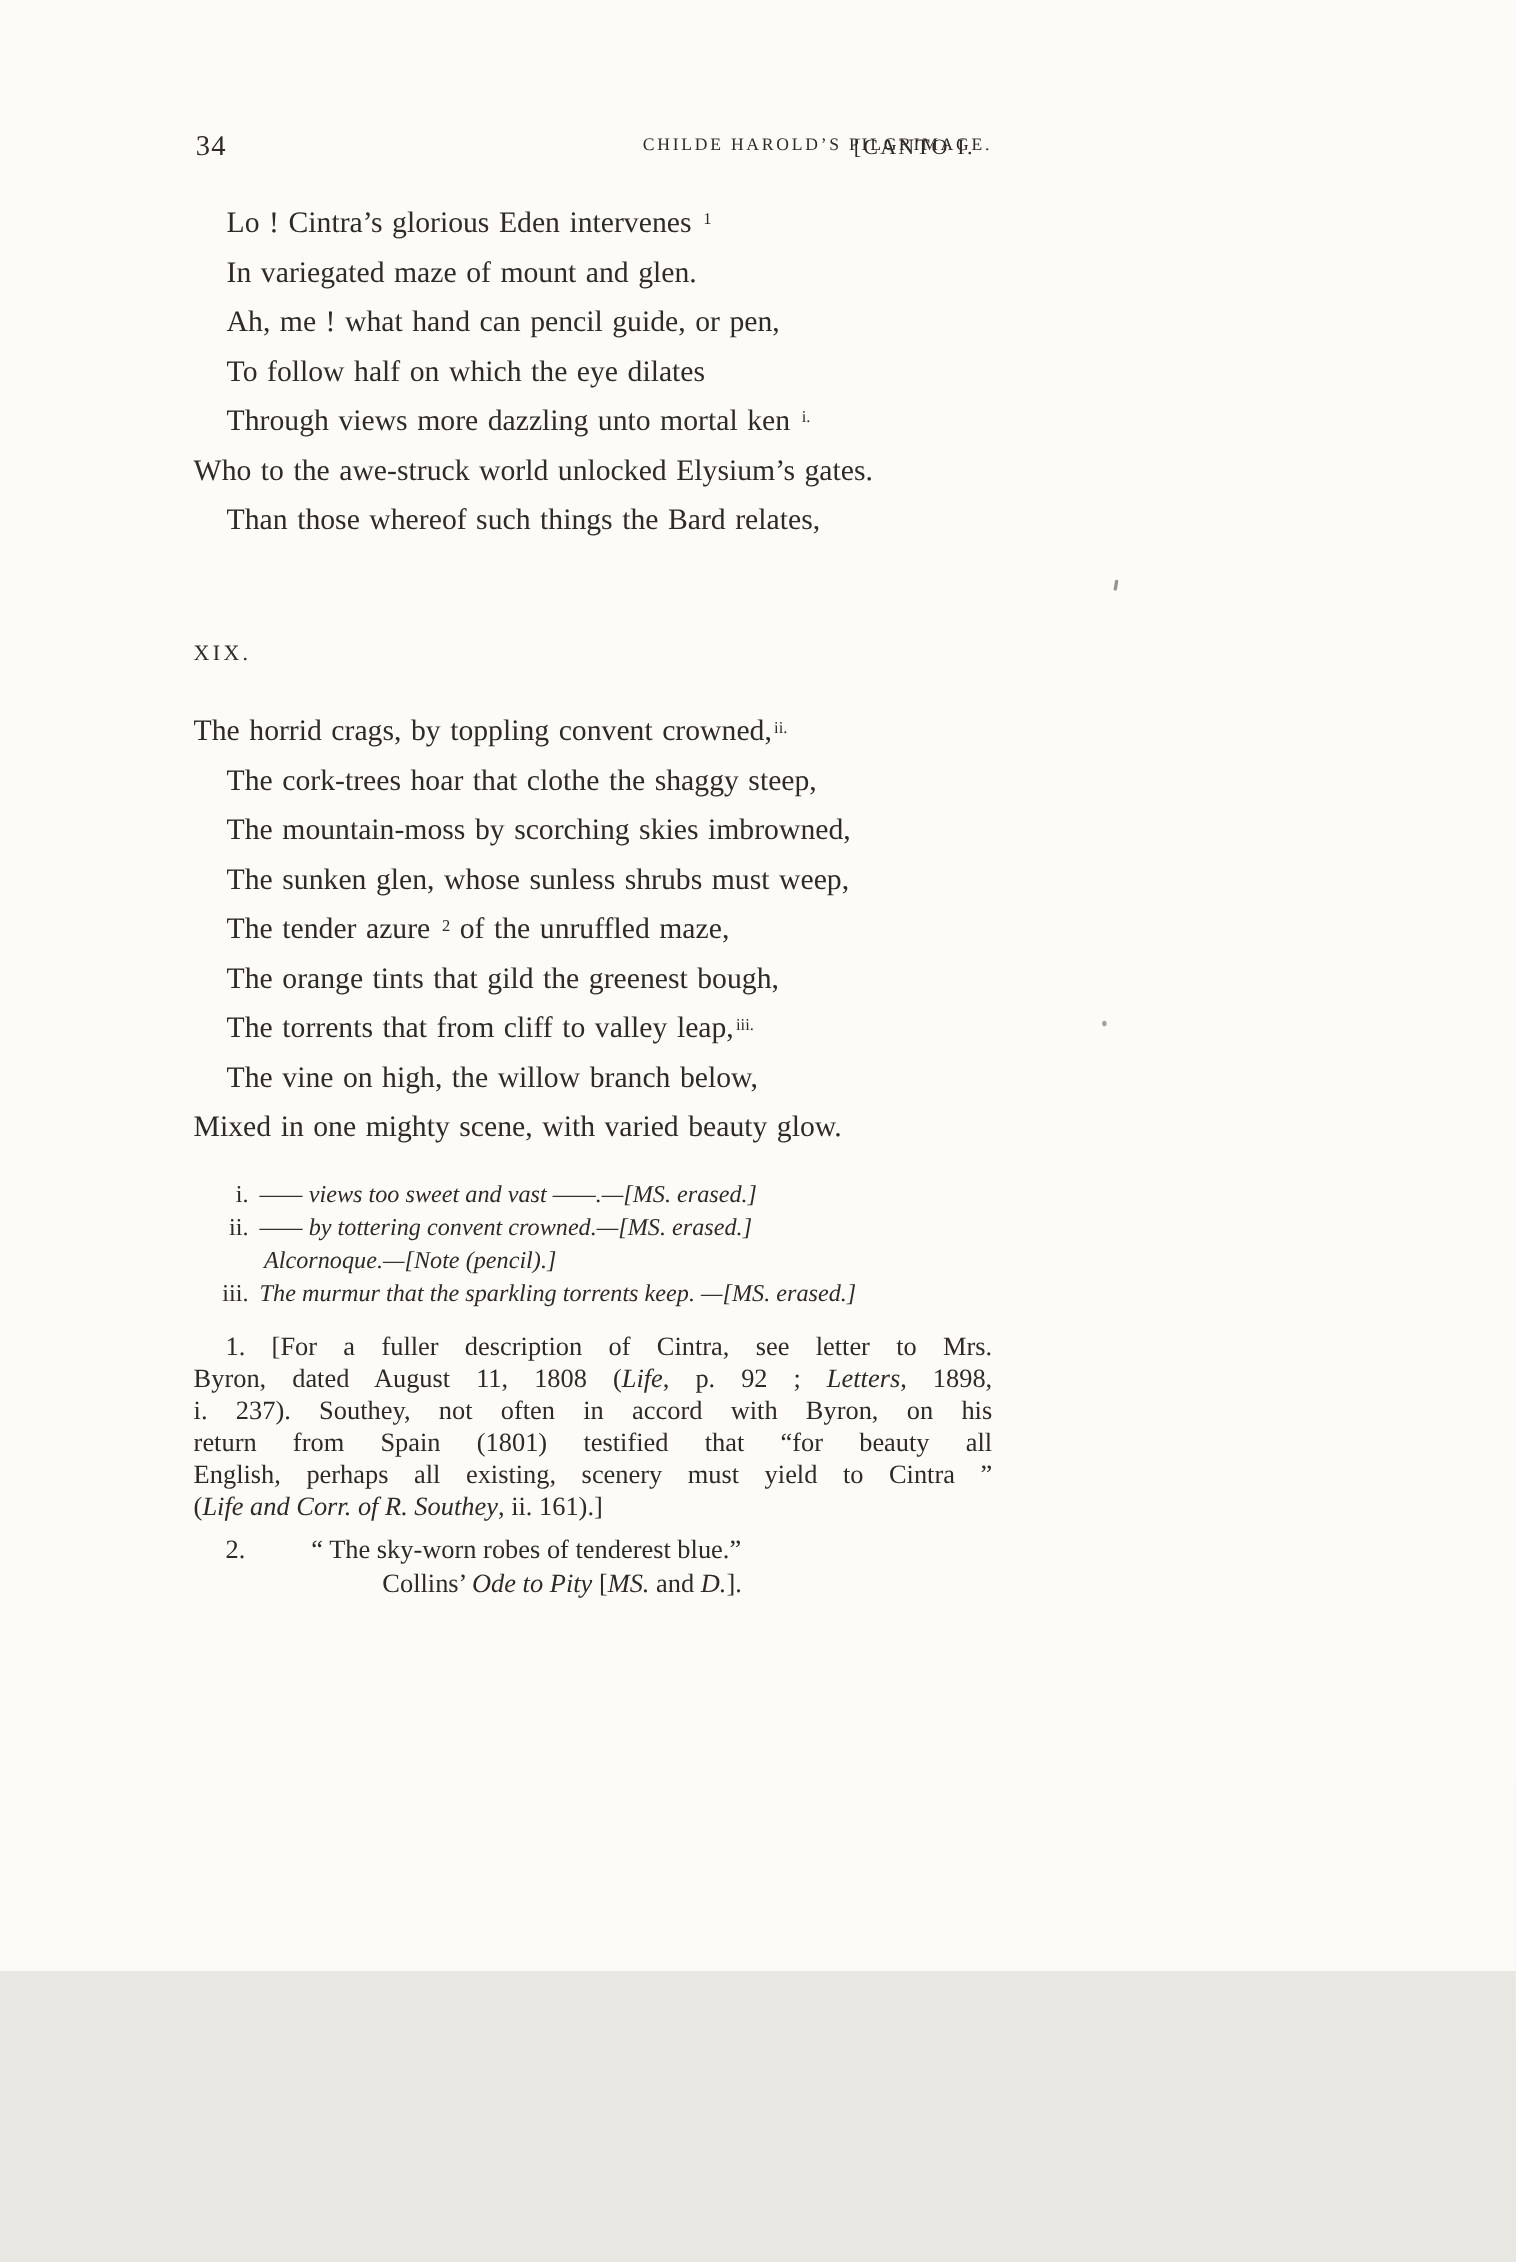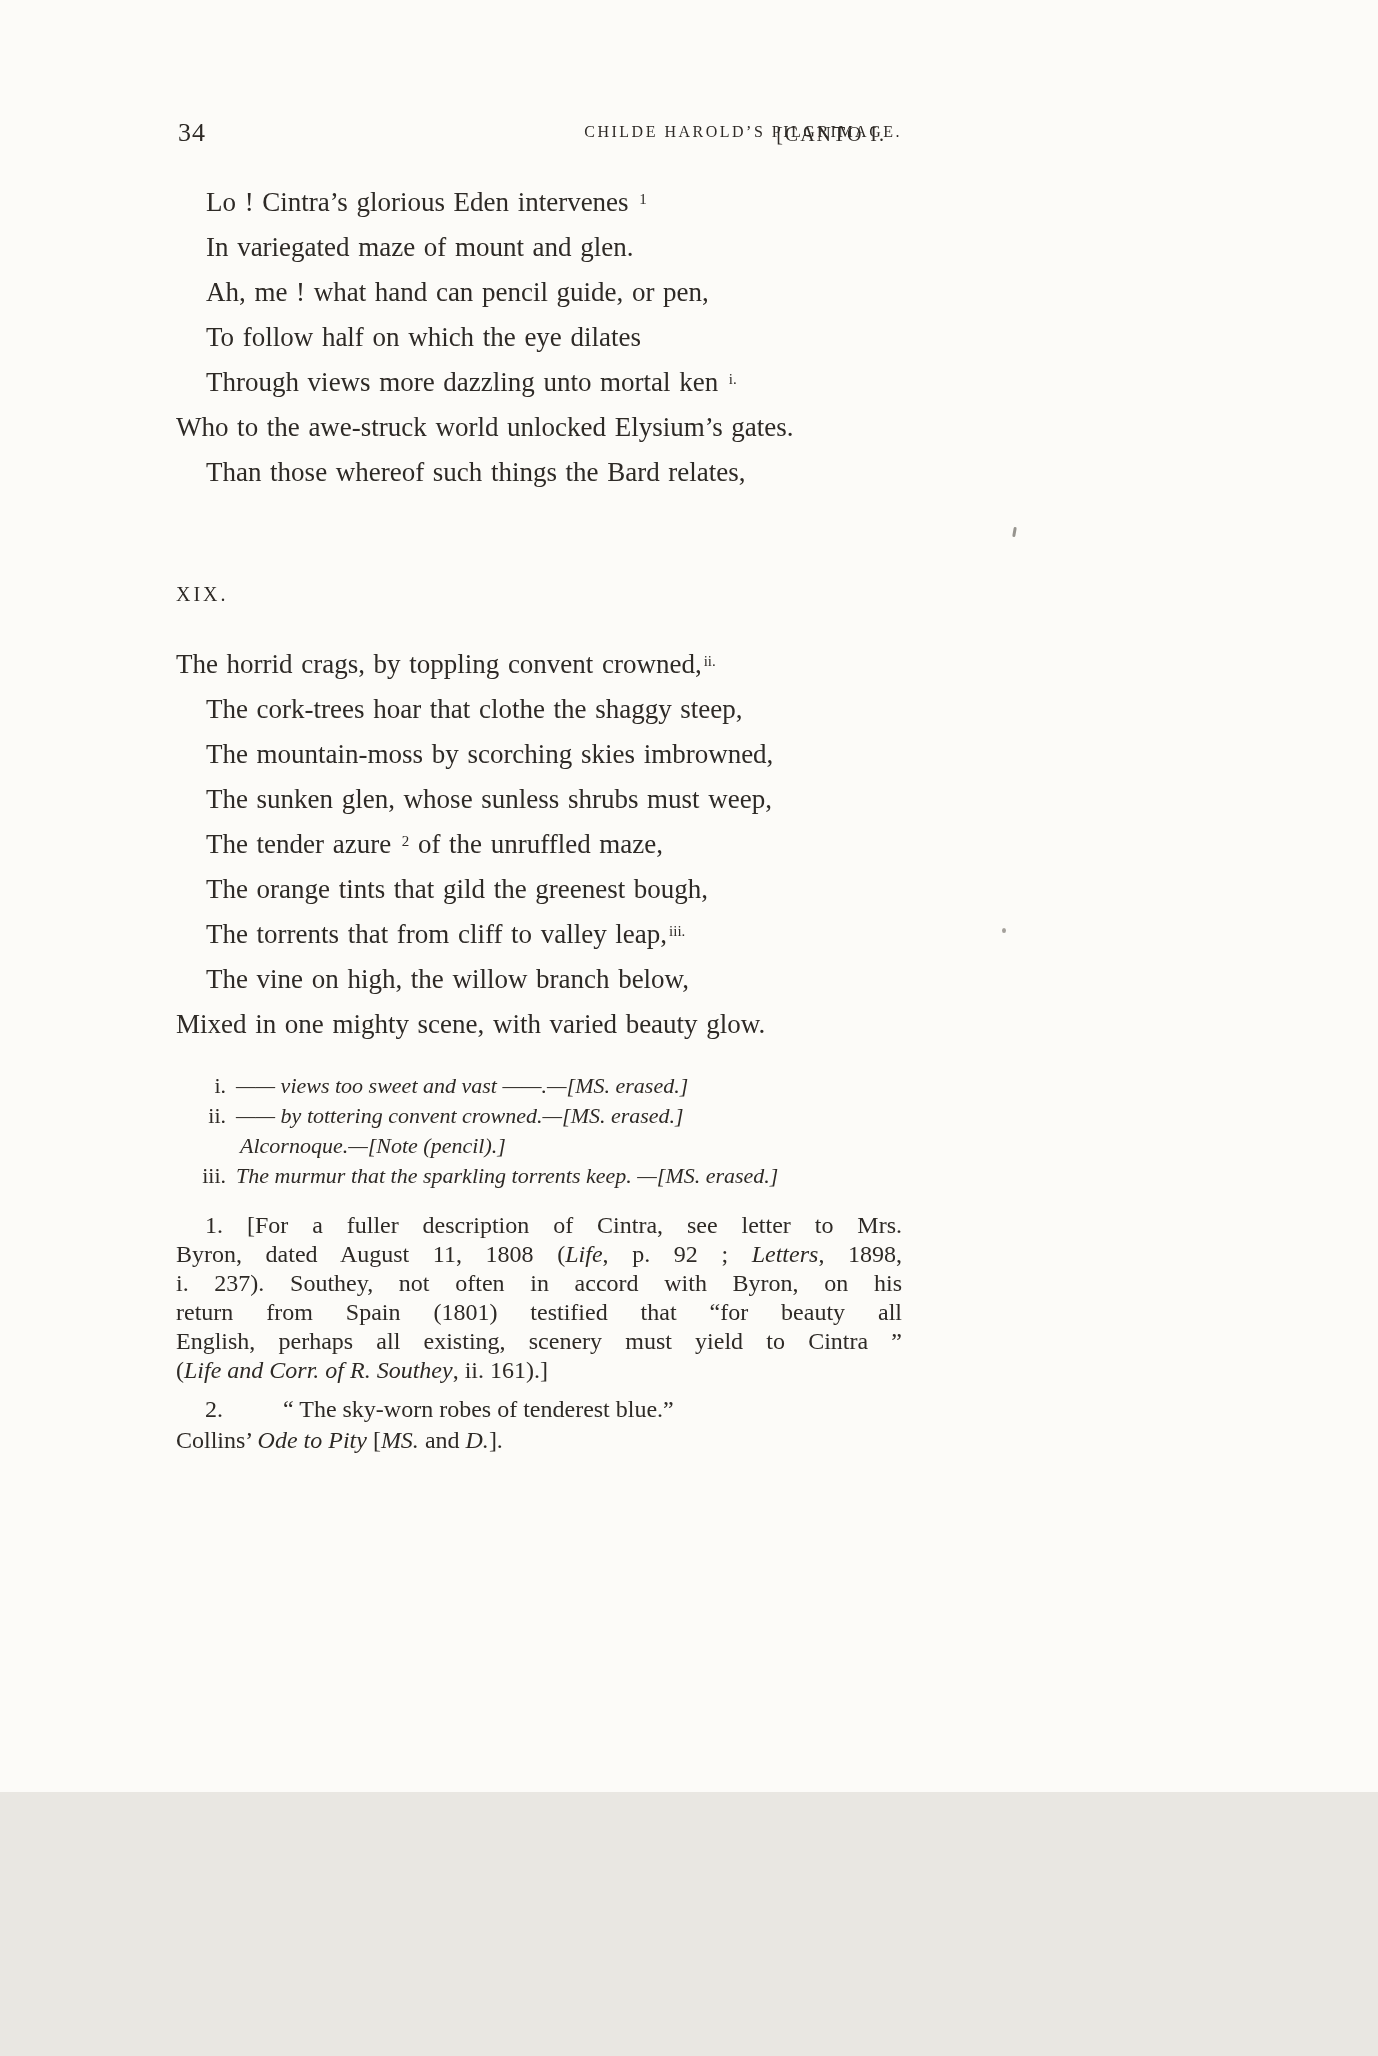--- a/index.html
+++ b/index.html
@@ -63,21 +63,21 @@
   
   .fn1 { margin-top: 20px; font-size: 24px; line-height: 29px; }
   .fn-line { text-align: justify; text-align-last: justify; }
   .fn-line.first { text-indent: 29px; }
   .fn-line.last { text-align-last: auto; }
   .it { font-style: italic; }
 
   .fn2 { margin-top: 9px; font-size: 24px; line-height: 31px; }
   .fn2-l1 { padding-left: 29px; }
   .fn2-quote { margin-left: 60px; }
-  .fn2-l2 { text-align: left; padding-right: 56px; }
+  .fn2-l2 { text-align: center; padding-right: 56px; }
 
   
   .artifact-apostrophe {
     position: absolute; left: 1013px; top: 527px;
     width: 3px; height: 10px; background: #7d7a74; border-radius: 2px;
     transform: rotate(10deg); opacity: .8;
   }
   .artifact-dot {
     position: absolute; left: 1002px; top: 928px;
     width: 4px; height: 5px; background: #8d8a83; border-radius: 50%; opacity: .8;

